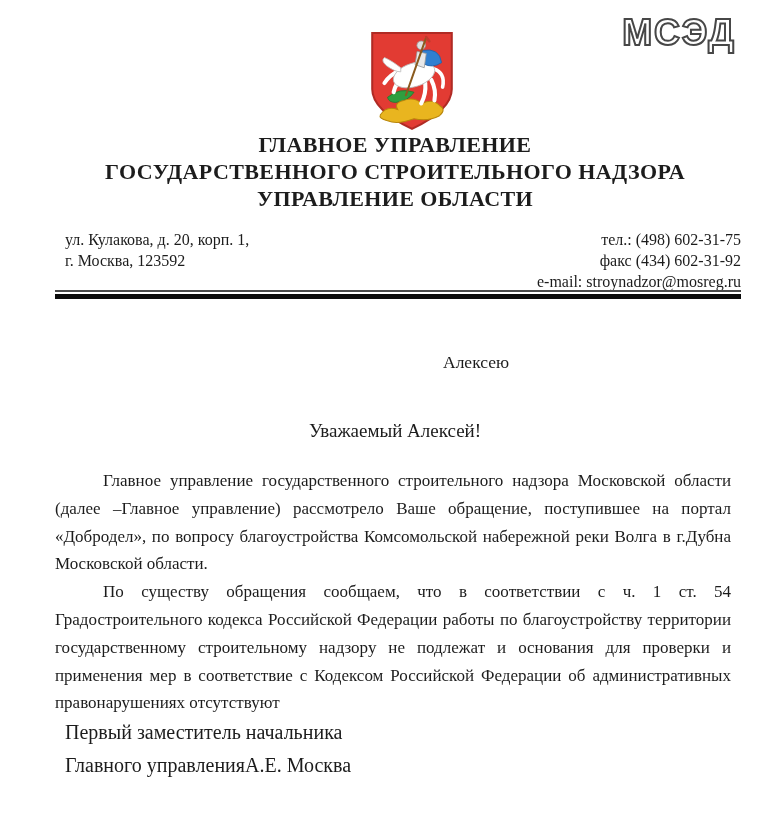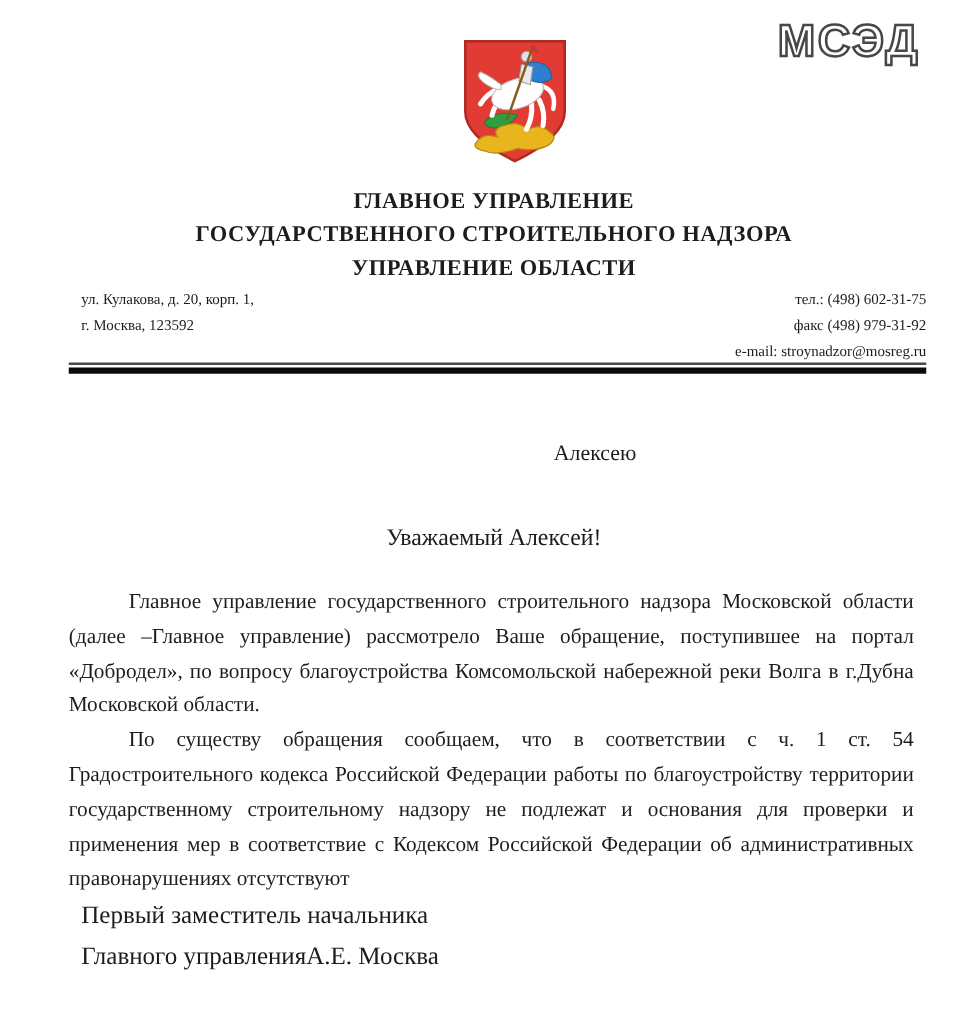--- a/index.html
+++ b/index.html
@@ -17,29 +17,29 @@
     font-family:"Liberation Sans", sans-serif;
     font-weight:800; font-size:36px; letter-spacing:2px;
     color:#ffffff;
     -webkit-text-stroke:2px #474747;
     text-shadow:0 0 1px #474747;
   }
   
   .emblem { position:absolute; top:30px; left:367px; width:90px; height:102px; }
   
   .org-header {
-    position:absolute; top:147px; left:30px; width:730px;
-    text-align:center; font-weight:bold; font-size:18px; line-height:27px;
+    position:absolute; top:131px; left:30px; width:730px;
+    text-align:center; font-weight:bold; font-size:22px; line-height:27px;
     letter-spacing:0.4px;
   }
   
   .contacts {
     position:absolute; top:229px; left:65px; width:676px;
     display:flex; justify-content:space-between;
-    font-size:12px; line-height:21px;
+    font-size:16px; line-height:21px;
   }
   .contacts .right { text-align:right; }
   
   .rule { position:absolute; top:290px; left:55px; width:686px; }
   .rule-thin  { height:2px; background:#4a4a4a; margin-bottom:2px; }
   .rule-thick { height:5px; background:#0b0b0b; }
   
   .addressee { position:absolute; top:352px; left:443px; font-size:17.5px; }
   
   .salutation {
@@ -104,21 +104,21 @@
     <div>УПРАВЛЕНИЕ ОБЛАСТИ</div>
   </div>
 
   <div class="contacts">
     <div class="left">
       <div>ул. Кулакова, д. 20, корп. 1,</div>
       <div>г. Москва, 123592</div>
     </div>
     <div class="right">
       <div>тел.: (498) 602-31-75</div>
-      <div>факс (498) 979-31-92</div>
+      <div>факс (434) 602-31-92</div>
       <div>e-mail: stroynadzor@mosreg.ru</div>
     </div>
   </div>
 
   <div class="rule">
     <div class="rule-thin"></div>
     <div class="rule-thick"></div>
   </div>
 
   <div class="addressee">Алексею</div>

